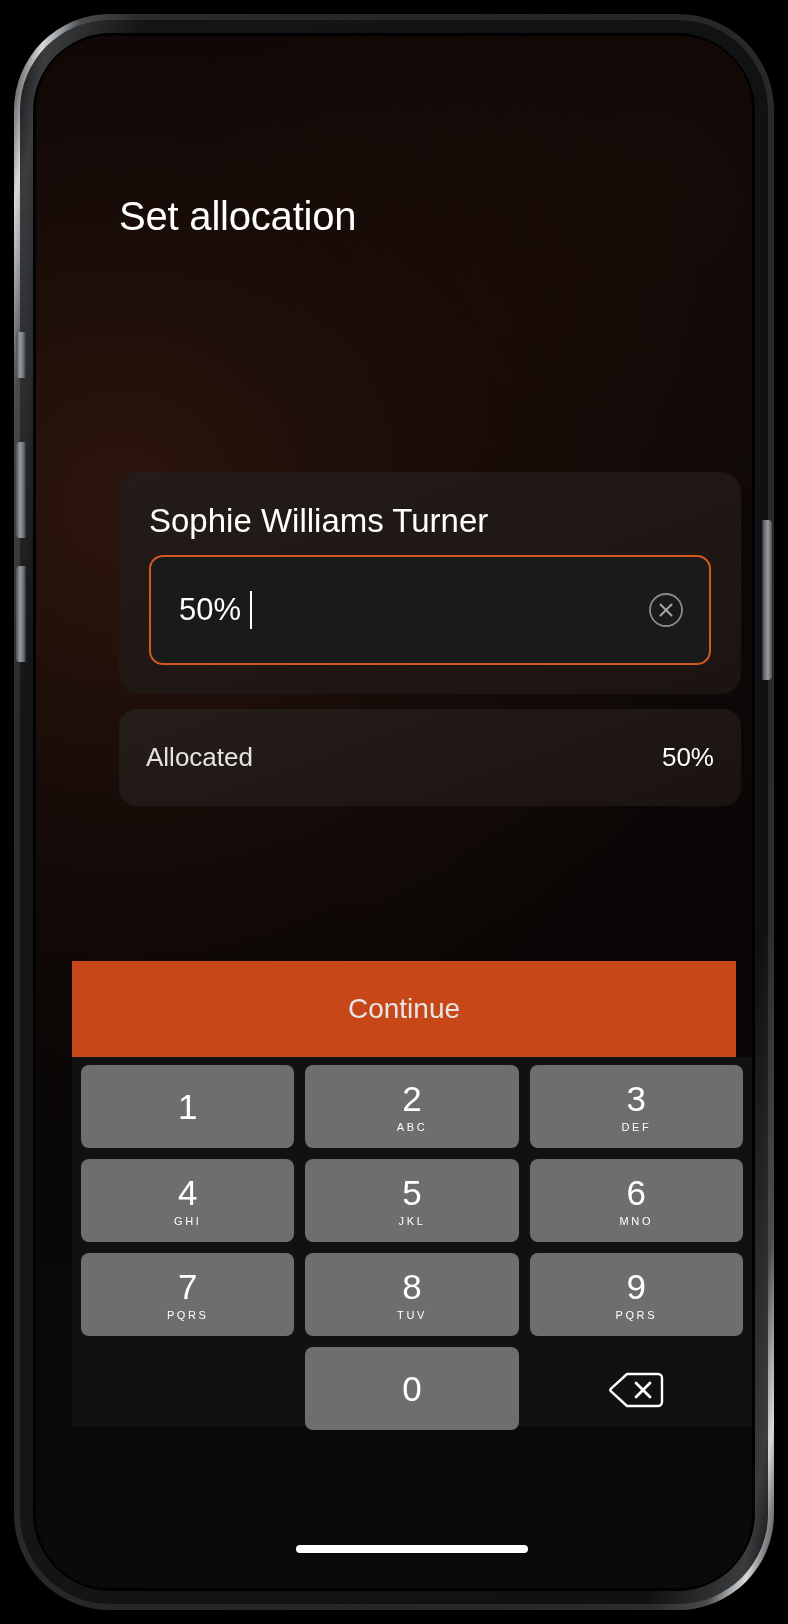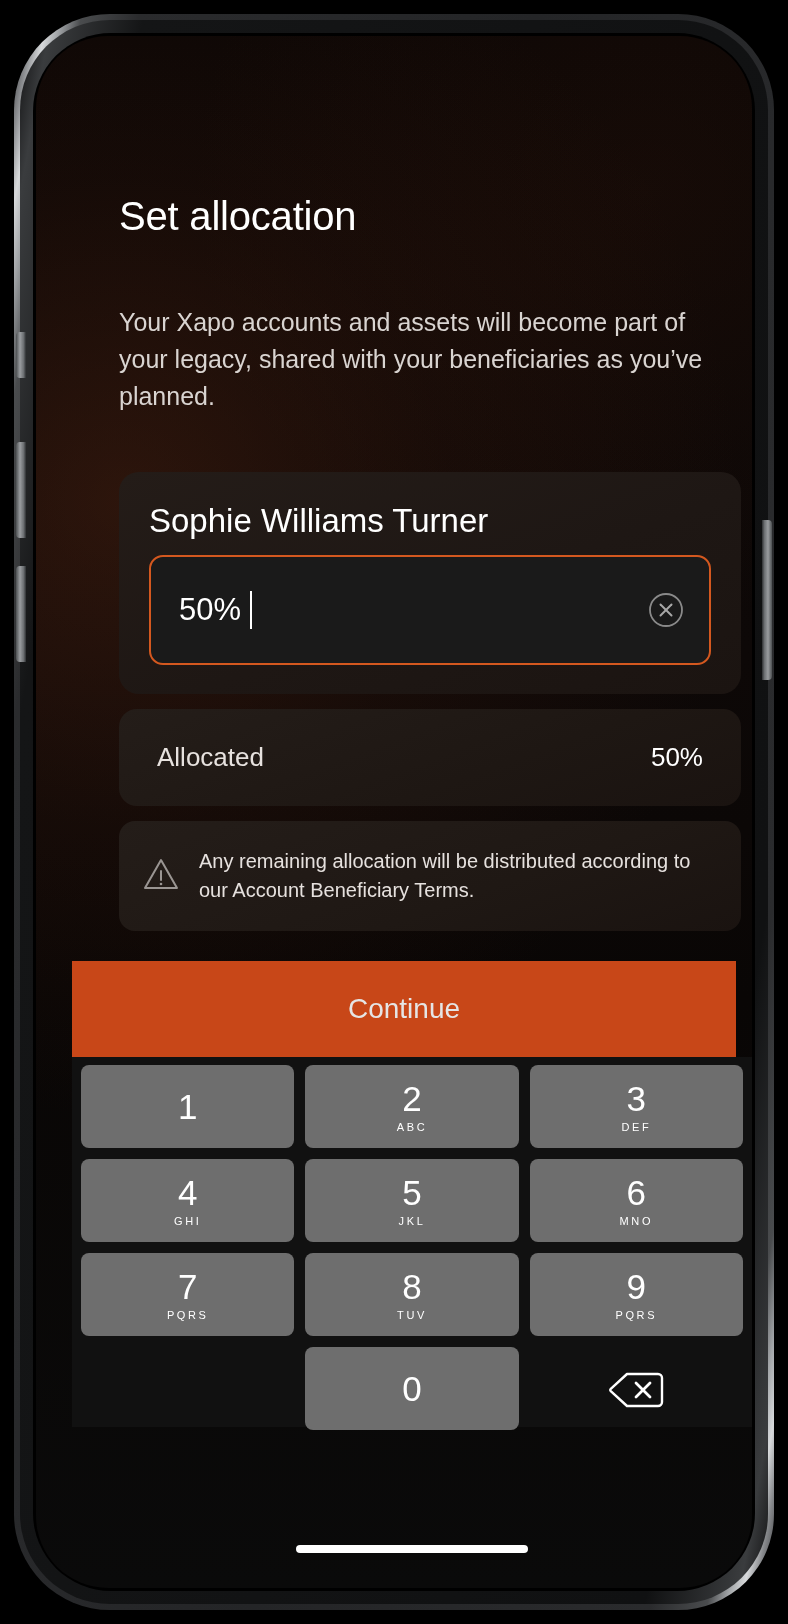--- a/index.html
+++ b/index.html
@@ -161,21 +161,21 @@
     position: absolute;
     left: 47px;
     top: 673px;
     width: 622px;
     height: 97px;
     border-radius: 18px;
     background: linear-gradient(160deg, #241d19 0%, #1e1713 60%, #1a1310 100%);
     display: flex;
     align-items: center;
     justify-content: space-between;
-    padding: 0 38px;
+    padding: 0 27px;
   }
   .alloc-label { font-size: 26px; color: #e7e2df; }
   .alloc-value { font-size: 26px; color: #ffffff; }
 
   
   .note-box {
     position: absolute;
     left: 47px;
     top: 785px;
     width: 622px;
@@ -262,21 +262,20 @@
   <div class="side-btn btn-mute"></div>
   <div class="side-btn btn-volup"></div>
   <div class="side-btn btn-voldn"></div>
   <div class="side-btn btn-power"></div>
 
   <div class="screen">
     <div class="content">
 
       <h1 class="page-title">Set allocation</h1>
 
-      <p class="page-desc">Your Xapo accounts and assets will become part of your legacy, shared with your beneficiaries as you’ve planned.</p>
 
       <div class="bene-card">
         <div class="bene-name">Sophie Williams Turner</div>
 
         <div class="amount-field">
           <div class="amount-value">
             <span>50%</span>
             <span class="caret"></span>
           </div>
 
@@ -288,30 +287,20 @@
             </svg>
           </div>
         </div>
       </div>
 
       <div class="alloc-row">
         <span class="alloc-label">Allocated</span>
         <span class="alloc-value">50%</span>
       </div>
 
-      <div class="note-box">
-        <span>
-          <svg width="40" height="38" viewBox="0 0 40 38" aria-hidden="true">
-            <path d="M20 5 L36 33 L4 33 Z" fill="none" stroke="#9a9592" stroke-width="2" stroke-linejoin="round"></path>
-            <line x1="20" y1="16" x2="20" y2="25" stroke="#9a9592" stroke-width="2" stroke-linecap="round"></line>
-            <circle cx="20" cy="29" r="1.3" fill="#9a9592"></circle>
-          </svg>
-        </span>
-        <span class="note-text">Any remaining allocation will be distributed according to our Account Beneficiary Terms.</span>
-      </div>
 
       <button class="continue-btn">Continue</button>
 
       <div class="keypad">
 
         <div class="kp-row">
           <button class="key">
             <span class="key-digit">1</span>
             <span class="key-letters"></span>
           </button>

